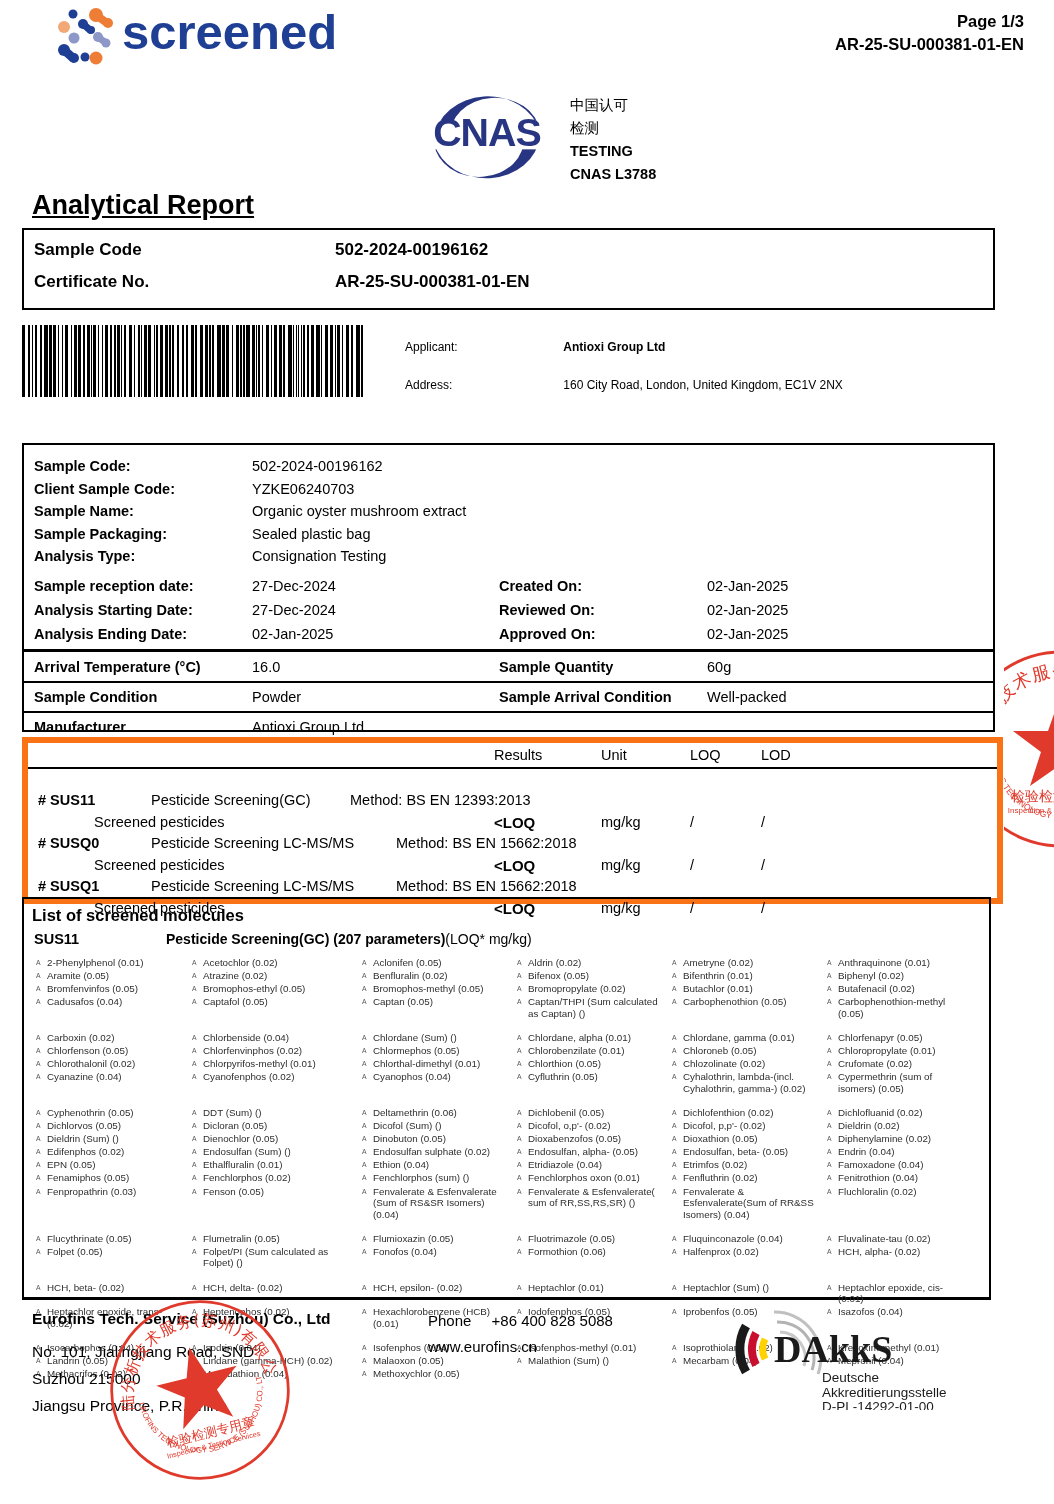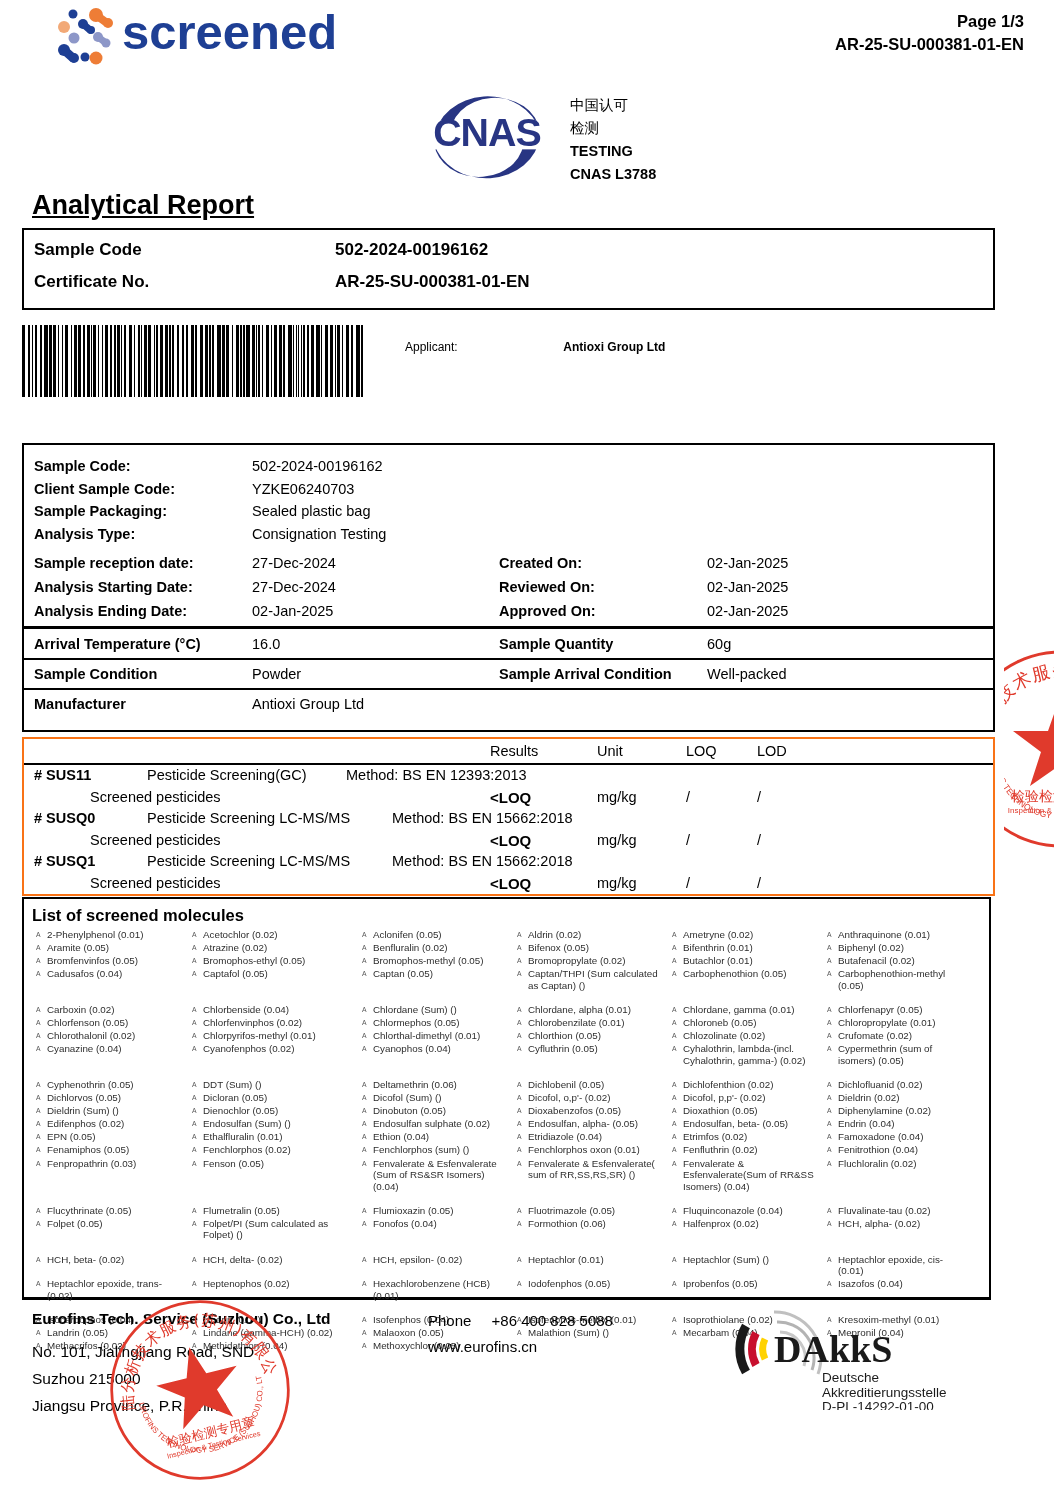--- a/index.html
+++ b/index.html
@@ -30,21 +30,21 @@
   .irow{position:relative;height:22.5px;line-height:22.5px;}
   .irow .lab{position:absolute;left:10px;font-weight:bold;}
   .irow .val{position:absolute;left:228px;}
   .irow .lab2{position:absolute;left:475px;font-weight:bold;}
   .irow .val2{position:absolute;left:683px;}
   .drow{height:24px;line-height:24px;}
   .divider-thick{border-top:3px solid #000;margin:3px 0;}
   .divider-thin{border-top:2px solid #000;margin:2px 0;}
   .info-top-pad{height:10px;}
   
-  .res-box{left:22px;top:737px;width:969px;height:155px;border:2px solid #f97316;font-size:14.5px;text-decoration:underline;}
+  .res-box{left:22px;top:737px;width:969px;height:155px;border:6px solid #f97316;font-size:14.5px;text-decoration:underline;}
   .res-head{position:relative;height:24px;line-height:24px;border-bottom:2.5px solid #000;}
   .res-col{position:absolute;}
   .c-result{left:466px;}.c-unit{left:573px;}.c-loq{left:662px;}.c-lod{left:733px;}
   .res-grp-head{position:relative;height:21.5px;line-height:21.5px;}
   .res-grp-head .code{position:absolute;left:10px;font-weight:bold;}
   .res-grp-head .gname{position:absolute;left:123px;}
   .res-grp-head .gmethod{position:absolute;left:322px;}
   .res-grp-head.wide .gmethod{left:368px;}
   .res-row{position:relative;height:21.5px;line-height:21.5px;}
   .res-row .analyte{position:absolute;left:66px;}
@@ -214,32 +214,40 @@
       <rect x="329" y="0" width="2" height="72" fill="#000"></rect>
       <rect x="334" y="0" width="4" height="72" fill="#000"></rect>
       <rect x="339" y="0" width="2" height="72" fill="#000"></rect>
     </svg>
 </div>
 <div class="abs appl">
   <div class="appl-row">
     <span class="appl-label">Applicant:</span>
     <span class="b">Antioxi Group Ltd</span>
   </div>
+  <div class="appl-row">
+    <span class="appl-label">Address:</span>
+    <span>160 City Road, London, United Kingdom, EC1V 2NX</span>
+  </div>
 </div>
 
 <div class="abs info-box">
   <div class="info-top-pad"></div>
   <div id="info-singles">
       <div class="irow">
         <span class="lab">Sample Code:</span>
         <span class="val">502-2024-00196162</span>
       </div>
       <div class="irow">
         <span class="lab">Client Sample Code:</span>
         <span class="val">YZKE06240703</span>
+      </div>
+      <div class="irow">
+        <span class="lab">Sample Name:</span>
+        <span class="val">Organic oyster mushroom extract</span>
       </div>
       <div class="irow">
         <span class="lab">Sample Packaging:</span>
         <span class="val">Sealed plastic bag</span>
       </div>
       <div class="irow">
         <span class="lab">Analysis Type:</span>
         <span class="val">Consignation Testing</span>
       </div>
     </div>
@@ -287,21 +295,21 @@
     </div>
 </div>
 
 <div class="abs res-box">
   <div class="res-head">
     <span class="res-col c-result">Results</span>
     <span class="res-col c-unit">Unit</span>
     <span class="res-col c-loq">LOQ</span>
     <span class="res-col c-lod">LOD</span>
   </div>
-  <div id="res-body" style="padding-top:0;">
+  <div id="res-body" style="padding-top:21px;">
       <div class="res-grp-head">
         <span class="code"># SUS11</span>
         <span class="gname">Pesticide Screening(GC)</span>
         <span class="gmethod">Method: BS EN 12393:2013</span>
       </div>
       <div class="res-row">
         <span class="analyte">Screened pesticides</span>
         <span class="rv res-col c-result">&lt;LOQ</span>
         <span class="res-col c-unit">mg/kg</span>
         <span class="res-col c-loq">/</span>
@@ -329,20 +337,24 @@
         <span class="rv res-col c-result">&lt;LOQ</span>
         <span class="res-col c-unit">mg/kg</span>
         <span class="res-col c-loq">/</span>
         <span class="res-col c-lod">/</span>
       </div>
     </div>
 </div>
 
 <div class="abs mol-box">
   <div class="mol-title">List of screened molecules</div>
+  <div class="mol-sub">
+    <span class="mcode">SUS11</span>
+    <span class="msub"><span class="b">Pesticide Screening(GC) (207 parameters)</span><span>(LOQ* mg/kg)</span></span>
+  </div>
   <div id="mol-grid" class="mol-grid-wrap">
       <div class="mol-group">
         <div class="mol-cell"><span class="mk">A</span><span>2-Phenylphenol (0.01)</span></div>
         <div class="mol-cell"><span class="mk">A</span><span>Acetochlor (0.02)</span></div>
         <div class="mol-cell"><span class="mk">A</span><span>Aclonifen (0.05)</span></div>
         <div class="mol-cell"><span class="mk">A</span><span>Aldrin (0.02)</span></div>
         <div class="mol-cell"><span class="mk">A</span><span>Ametryne (0.02)</span></div>
         <div class="mol-cell"><span class="mk">A</span><span>Anthraquinone (0.01)</span></div>
         <div class="mol-cell"><span class="mk">A</span><span>Aramite (0.05)</span></div>
         <div class="mol-cell"><span class="mk">A</span><span>Atrazine (0.02)</span></div>

